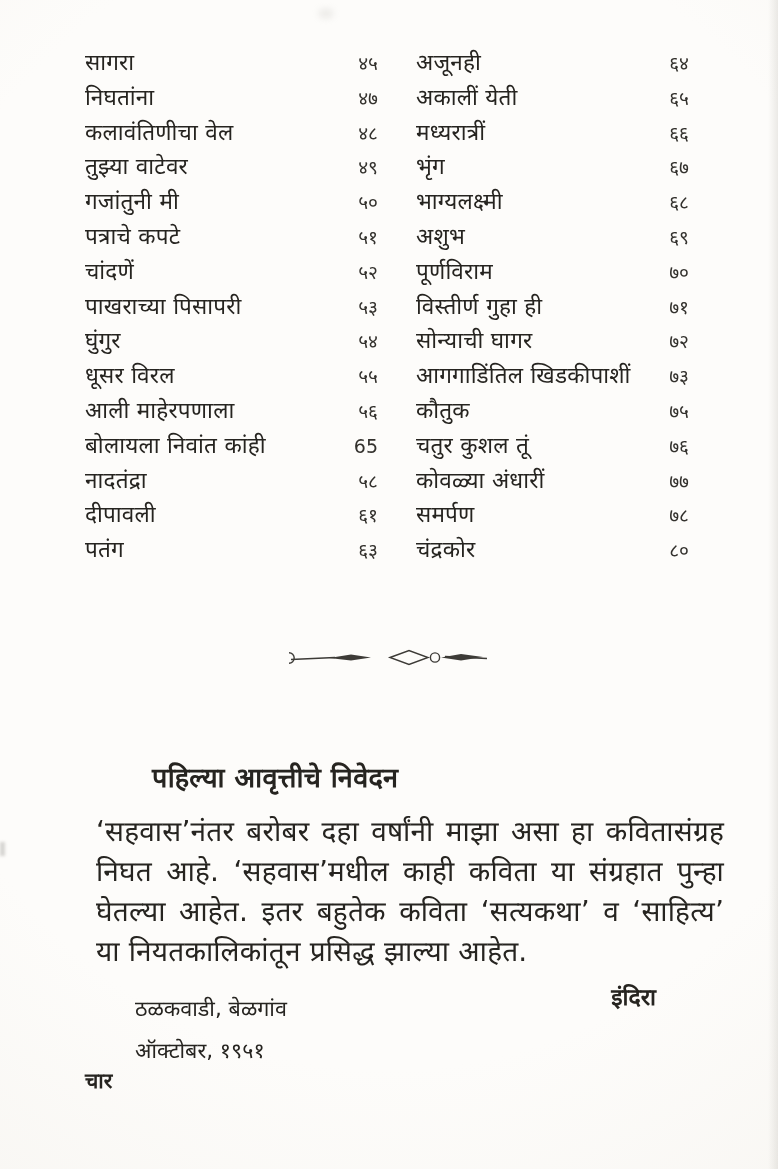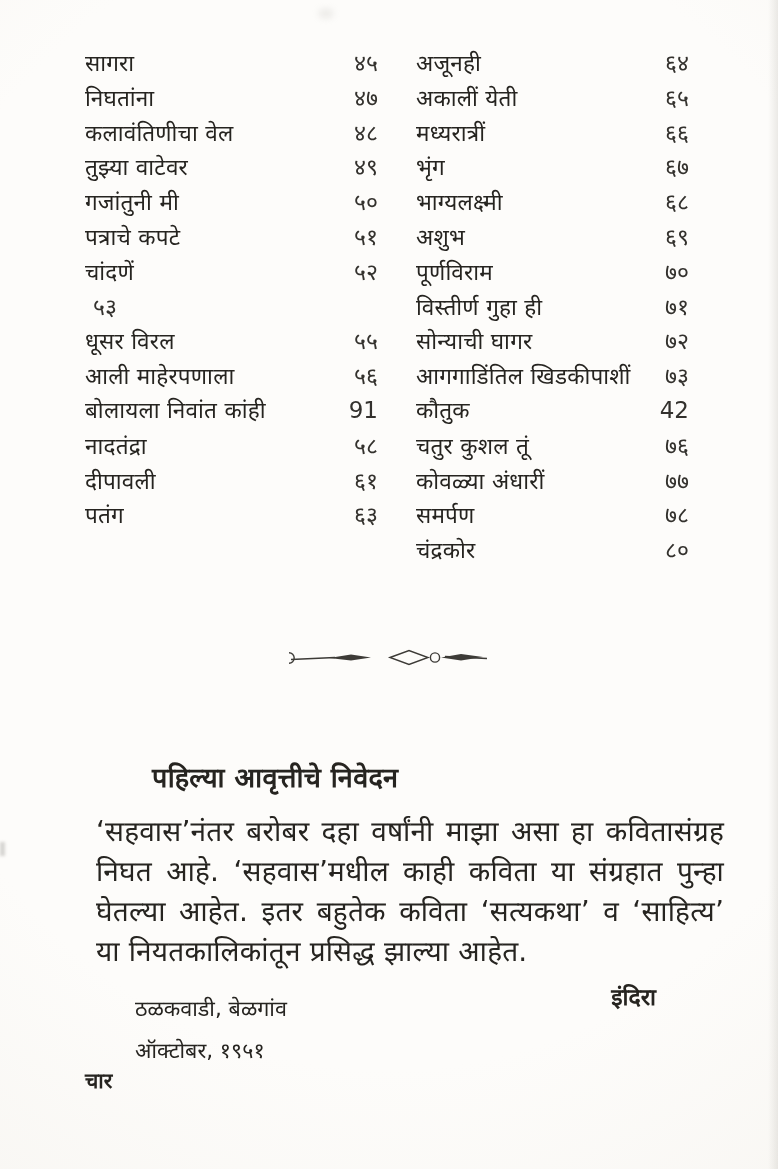--- a/index.html
+++ b/index.html
@@ -44,21 +44,21 @@
   .toc-col.left  { width: 293px; }
   .toc-col.right { width: 273px; }
   .toc-row {
     display: flex;
     justify-content: space-between;
     align-items: baseline;
     height: 34.8px;
     white-space: nowrap;
   }
   .toc-title { font-size: 22.5px; letter-spacing: .2px; }
-  .toc-page  { font-size: 23px; color: #33312d; padding-left: 8px; text-align: center; }
+  .toc-page  { font-size: 19px; color: #33312d; padding-left: 8px; text-align: center; }
 
   
   .divider {
     position: absolute;
     top: 645px; left: 0; width: 778px;
     display: flex; justify-content: center;
   }
 
   
   .heading {
@@ -132,33 +132,38 @@
         </div>
       <div class="toc-row">
           <span class="toc-title">पत्राचे कपटे</span>
           <span class="toc-page">५१</span>
         </div>
       <div class="toc-row">
           <span class="toc-title">चांदणें</span>
           <span class="toc-page">५२</span>
         </div>
       <div class="toc-row">
+          <span class="toc-title">पाखराच्या पिसापरी</span>
           <span class="toc-page">५३</span>
+        </div>
+      <div class="toc-row">
+          <span class="toc-title">घुंगुर</span>
+          <span class="toc-page">५४</span>
         </div>
       <div class="toc-row">
           <span class="toc-title">धूसर विरल</span>
           <span class="toc-page">५५</span>
         </div>
       <div class="toc-row">
           <span class="toc-title">आली माहेरपणाला</span>
           <span class="toc-page">५६</span>
         </div>
       <div class="toc-row">
           <span class="toc-title">बोलायला निवांत कांही</span>
-          <span class="toc-page">91</span>
+          <span class="toc-page">65</span>
         </div>
       <div class="toc-row">
           <span class="toc-title">नादतंद्रा</span>
           <span class="toc-page">५८</span>
         </div>
       <div class="toc-row">
           <span class="toc-title">दीपावली</span>
           <span class="toc-page">६१</span>
         </div>
       <div class="toc-row">
@@ -202,21 +207,21 @@
       <div class="toc-row">
           <span class="toc-title">सोन्याची घागर</span>
           <span class="toc-page">७२</span>
         </div>
       <div class="toc-row">
           <span class="toc-title">आगगाडिंतिल खिडकीपाशीं</span>
           <span class="toc-page">७३</span>
         </div>
       <div class="toc-row">
           <span class="toc-title">कौतुक</span>
-          <span class="toc-page">42</span>
+          <span class="toc-page">७५</span>
         </div>
       <div class="toc-row">
           <span class="toc-title">चतुर कुशल तूं</span>
           <span class="toc-page">७६</span>
         </div>
       <div class="toc-row">
           <span class="toc-title">कोवळ्या अंधारीं</span>
           <span class="toc-page">७७</span>
         </div>
       <div class="toc-row">

